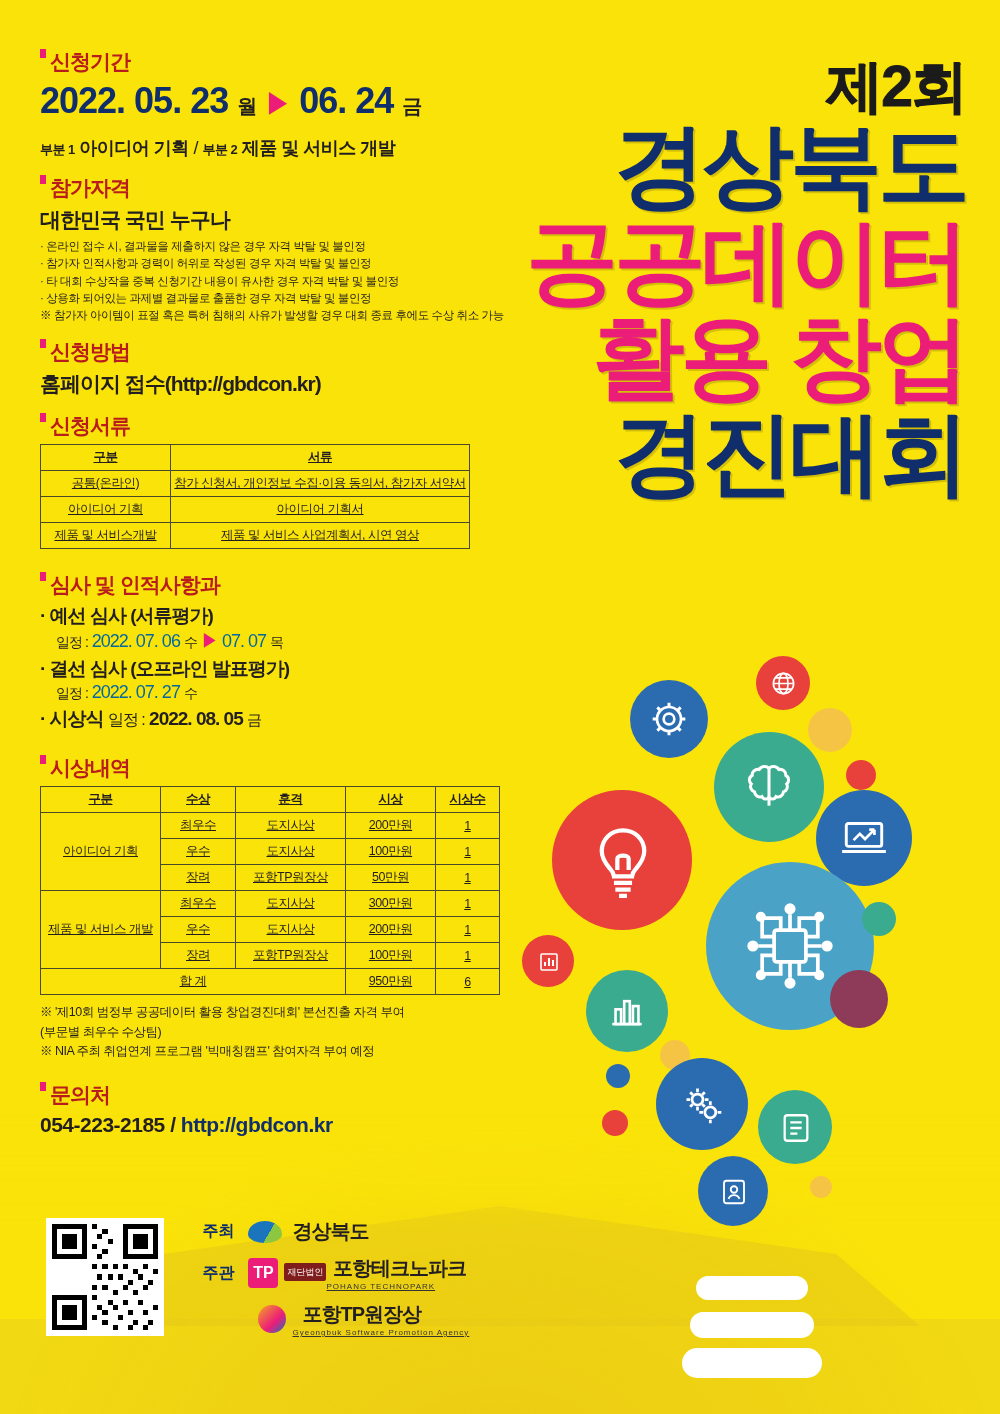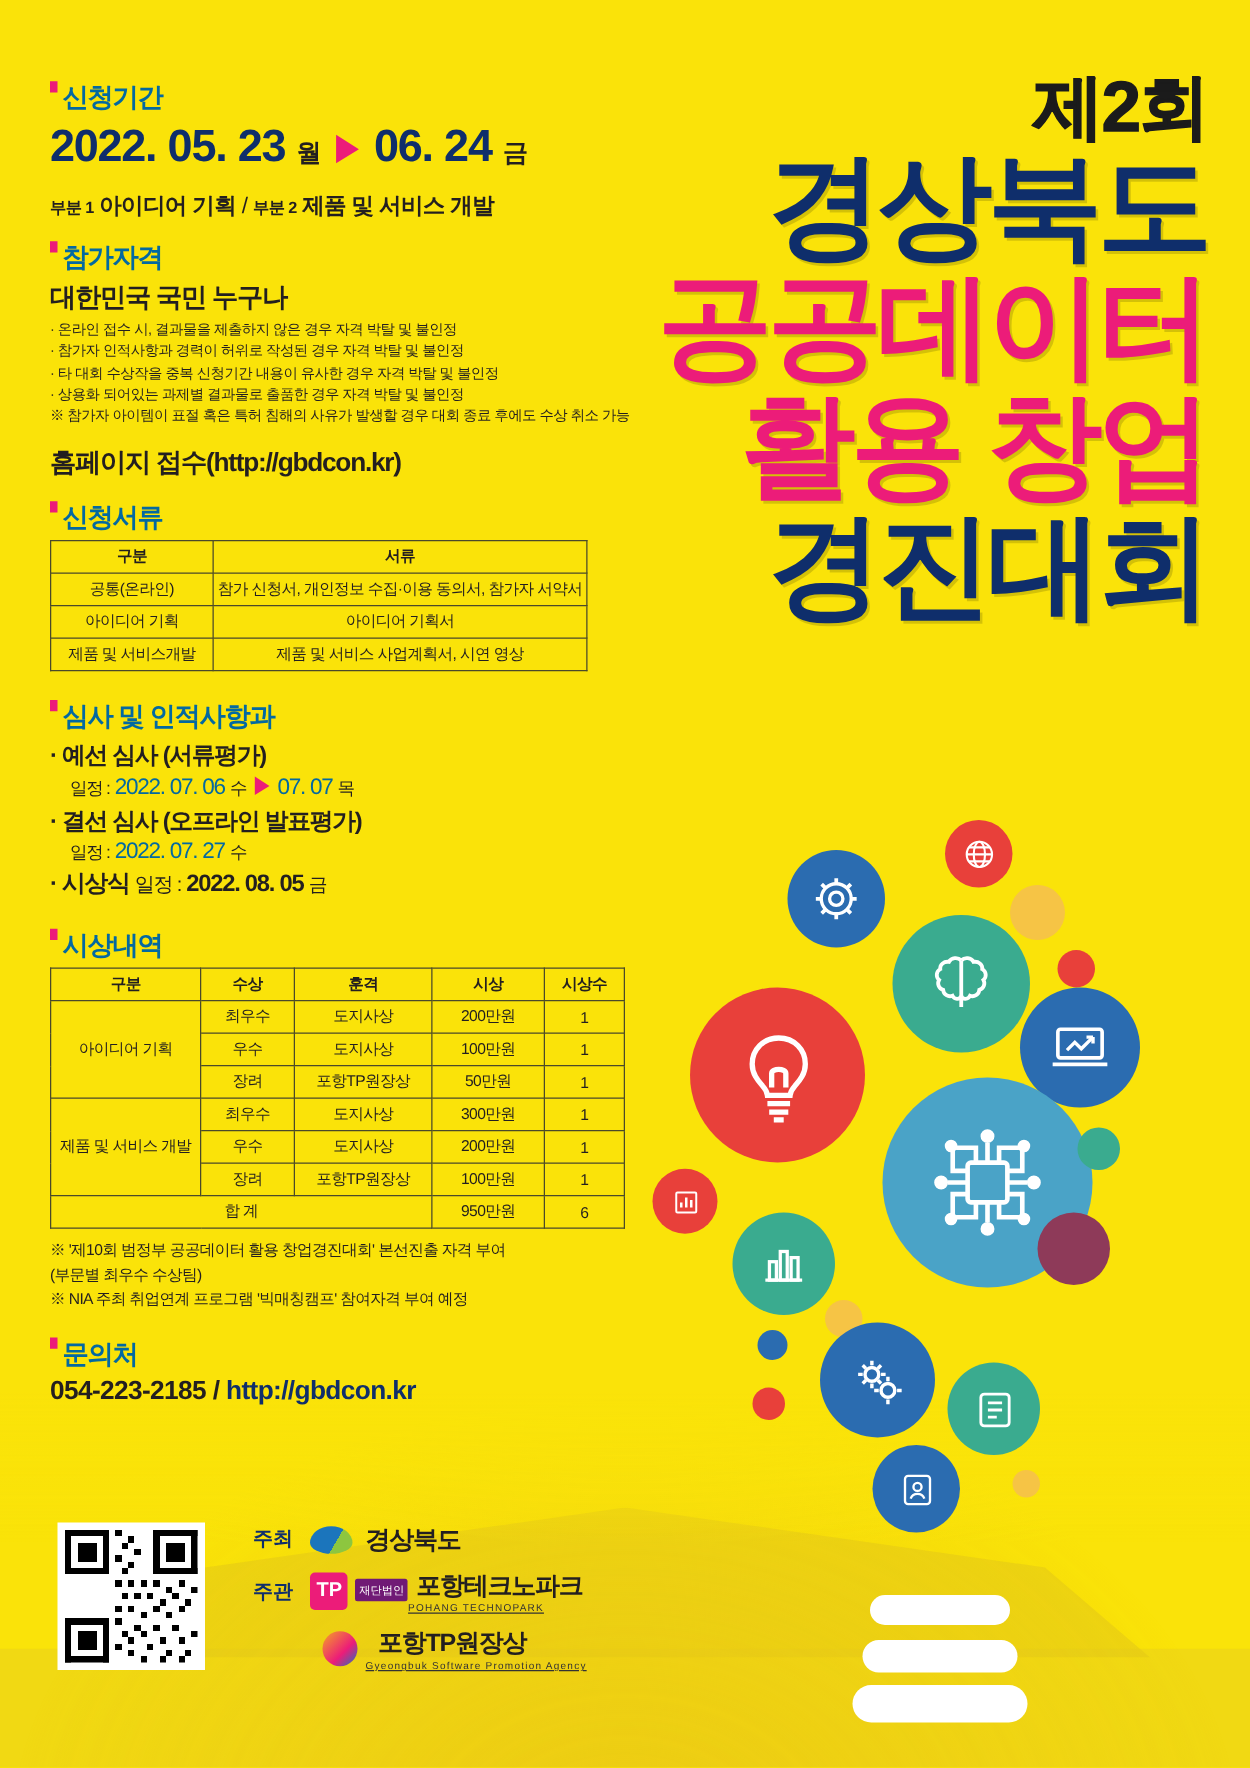--- a/index.html
+++ b/index.html
@@ -45,22 +45,22 @@
   }
   .t-navy{ color:#0f2e6b; text-shadow:2px 2px 0 rgba(0,0,0,.15); }
   .t-pink{ color:#ec1c79; text-shadow:2px 2px 0 rgba(0,0,0,.15); }
 
   
   .left{
     position:absolute; left:40px; top:48px; width:470px;
   }
   .sec{ margin-bottom:14px; position:relative; }
   .sec-title{
-    color:#0369a1; font-size:21px; font-weight:bold; letter-spacing:-1px;
-    margin:16px 0 4px 0; padding-left:10px; position:relative;
+    color:#b91c1c; font-size:21px; font-weight:bold; letter-spacing:-1px;
+    margin:0 0 4px 0; padding-left:10px; position:relative;
   }
   .sec-title::before{
     content:""; position:absolute; left:0; top:1px;
     width:6px; height:9px; background:#ec1c79;
   }
   .date-line{ font-size:36px; font-weight:bold; color:#0f2e6b; letter-spacing:-1px; }
   .date-line .sm{ font-size:20px; color:#231f20; font-weight:bold; }
   .date-line .arrow{ color:#ec1c79; font-size:26px; }
 
   .part-line{ font-size:18px; font-weight:bold; letter-spacing:-.5px; }
@@ -69,20 +69,21 @@
 
   .bold-line{ font-size:21px; font-weight:bold; letter-spacing:-1px; margin-bottom:4px;}
   .notes{ font-size:11.5px; line-height:1.5; letter-spacing:-.4px; }
 
   
   table{ border-collapse:collapse; width:100%; font-size:12.5px; }
   table.doc{ width:430px; }
   table th, table td{
     border:1px solid #4a4a2a; padding:4px 3px; text-align:center;
     letter-spacing:-.5px;
+    text-decoration:underline;
   }
   table th{ font-weight:bold; }
 
   
   .sched-item{ font-size:19px; font-weight:bold; letter-spacing:-1px; margin-top:3px;}
   .sched-sub{ font-size:18px; margin-left:16px; letter-spacing:-1px; }
   .sched-sub .navy{ color:#0369a1; font-weight:normal;text-align:center; }
   .sched-sub .dim{ font-size:14px; }
   .arrow-pink{ color:#ec1c79; }
 
@@ -178,20 +179,21 @@
     <div class="notes">
       <div>· 온라인 접수 시, 결과물을 제출하지 않은 경우 자격 박탈 및 불인정</div>
       <div>· 참가자 인적사항과 경력이 허위로 작성된 경우 자격 박탈 및 불인정</div>
       <div>· 타 대회 수상작을 중복 신청기간 내용이 유사한 경우 자격 박탈 및 불인정</div>
       <div>· 상용화 되어있는 과제별 결과물로 출품한 경우 자격 박탈 및 불인정</div>
       <div>※ 참가자 아이템이 표절 혹은 특허 침해의 사유가 발생할 경우 대회 종료 후에도 수상 취소 가능</div>
     </div>
   </div>
 
   <div class="sec">
+    <div class="sec-title">신청방법</div>
     <div class="bold-line">홈페이지 접수(http://gbdcon.kr)</div>
   </div>
 
   <div class="sec">
     <div class="sec-title">신청서류</div>
     <table class="doc">
       <tbody>
           <tr>
         <th style="width:130px">구분</th>
         <th>서류</th>
@@ -384,21 +386,21 @@
   <div class="sponsors">
     <div class="sp-row">
       <span class="sp-lbl">주최</span>
       <span class="gb-mark"></span>
       <span class="sp-name">경상북도</span>
     </div>
     <div class="sp-row">
       <span class="sp-lbl">주관</span>
       <span class="tp-mark">TP</span>
       <span style="margin-left:6px">
-        <span style="font-size:9px;background:#701a75;color:#fff;padding:4px 3px;border-radius:2px">재단법인</span>
+        <span style="font-size:9px;background:#7f1d1d;color:#fff;padding:4px 3px;border-radius:2px">재단법인</span>
         <span class="sp-name" style="margin-left:2px">포항테크노파크</span>
         <span class="sp-sub" style="margin-left:42px">POHANG TECHNOPARK</span>
       </span>
     </div>
     <div class="sp-row" style="margin-left:56px">
       <span class="sw-mark"></span>
       <span style="margin-left:6px">
         <span class="sp-name">포항TP원장상</span>
         <span class="sp-sub">Gyeongbuk Software Promotion Agency</span>
       </span>

